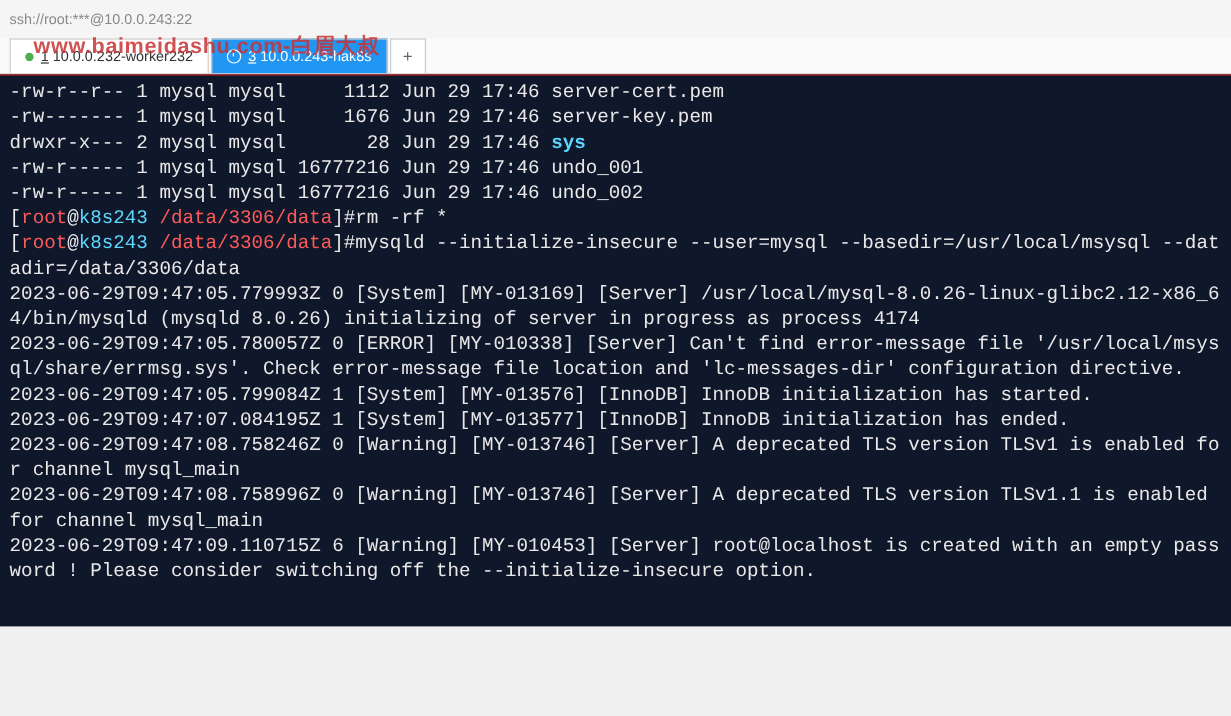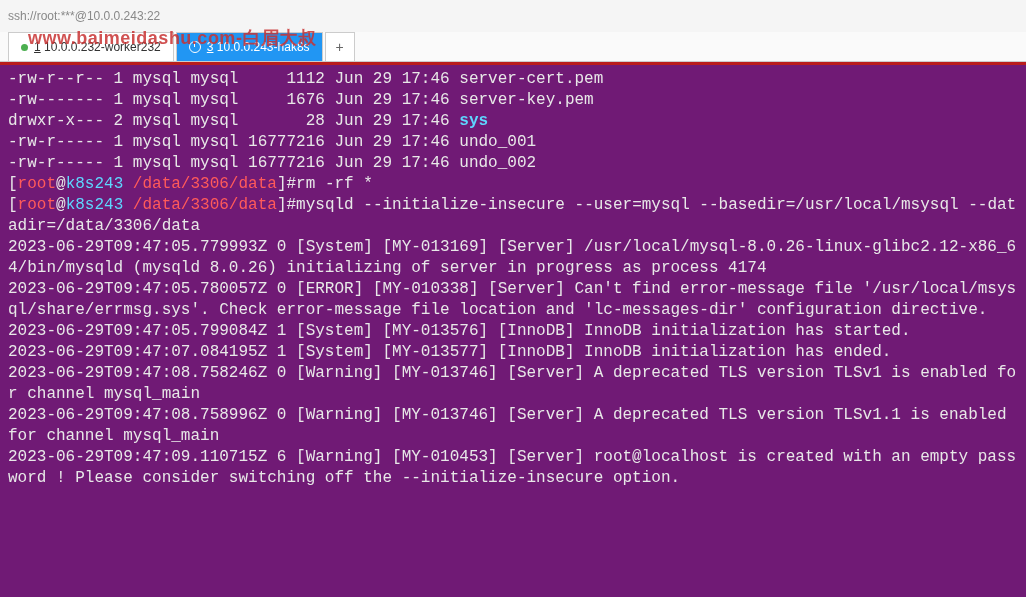--- a/index.html
+++ b/index.html
@@ -87,31 +87,31 @@
   align-items: center;
   padding: 0 10px;
   font-size: 14px;
   color: #666;
   border: 1px solid #ccc;
   border-bottom: none;
   background: #fff;
   cursor: pointer;
 }
 .terminal {
-  background: #701a75;
-  height: 535px;
+  background: #0f172a;
+  height: 460px;
   padding: 4px 8px;
   font-family: Consolas, "Courier New", monospace;
   font-size: 16px;
   line-height: 21px;
   color: #ddd;
   overflow: hidden;
   white-space: pre-wrap;
   word-break: break-all;
-  border-top: 3px solid #b91c1c;
+  border-top: 1px solid #b91c1c;
 }
 .white { color: #e8e8e8; }
 .cyan-dir { color: #5ed7ff; font-weight: bold; }
 .prompt-bracket { color: #e8e8e8; }
 .prompt-user { color: #ff5a5a; }
 .prompt-at { color: #e8e8e8; }
 .prompt-host { color: #5ed7ff; }
 .prompt-path { color: #ff5a5a; }
 .prompt-cmd { color: #e8e8e8; }
 .file-entry { color: #e8e8e8; }

